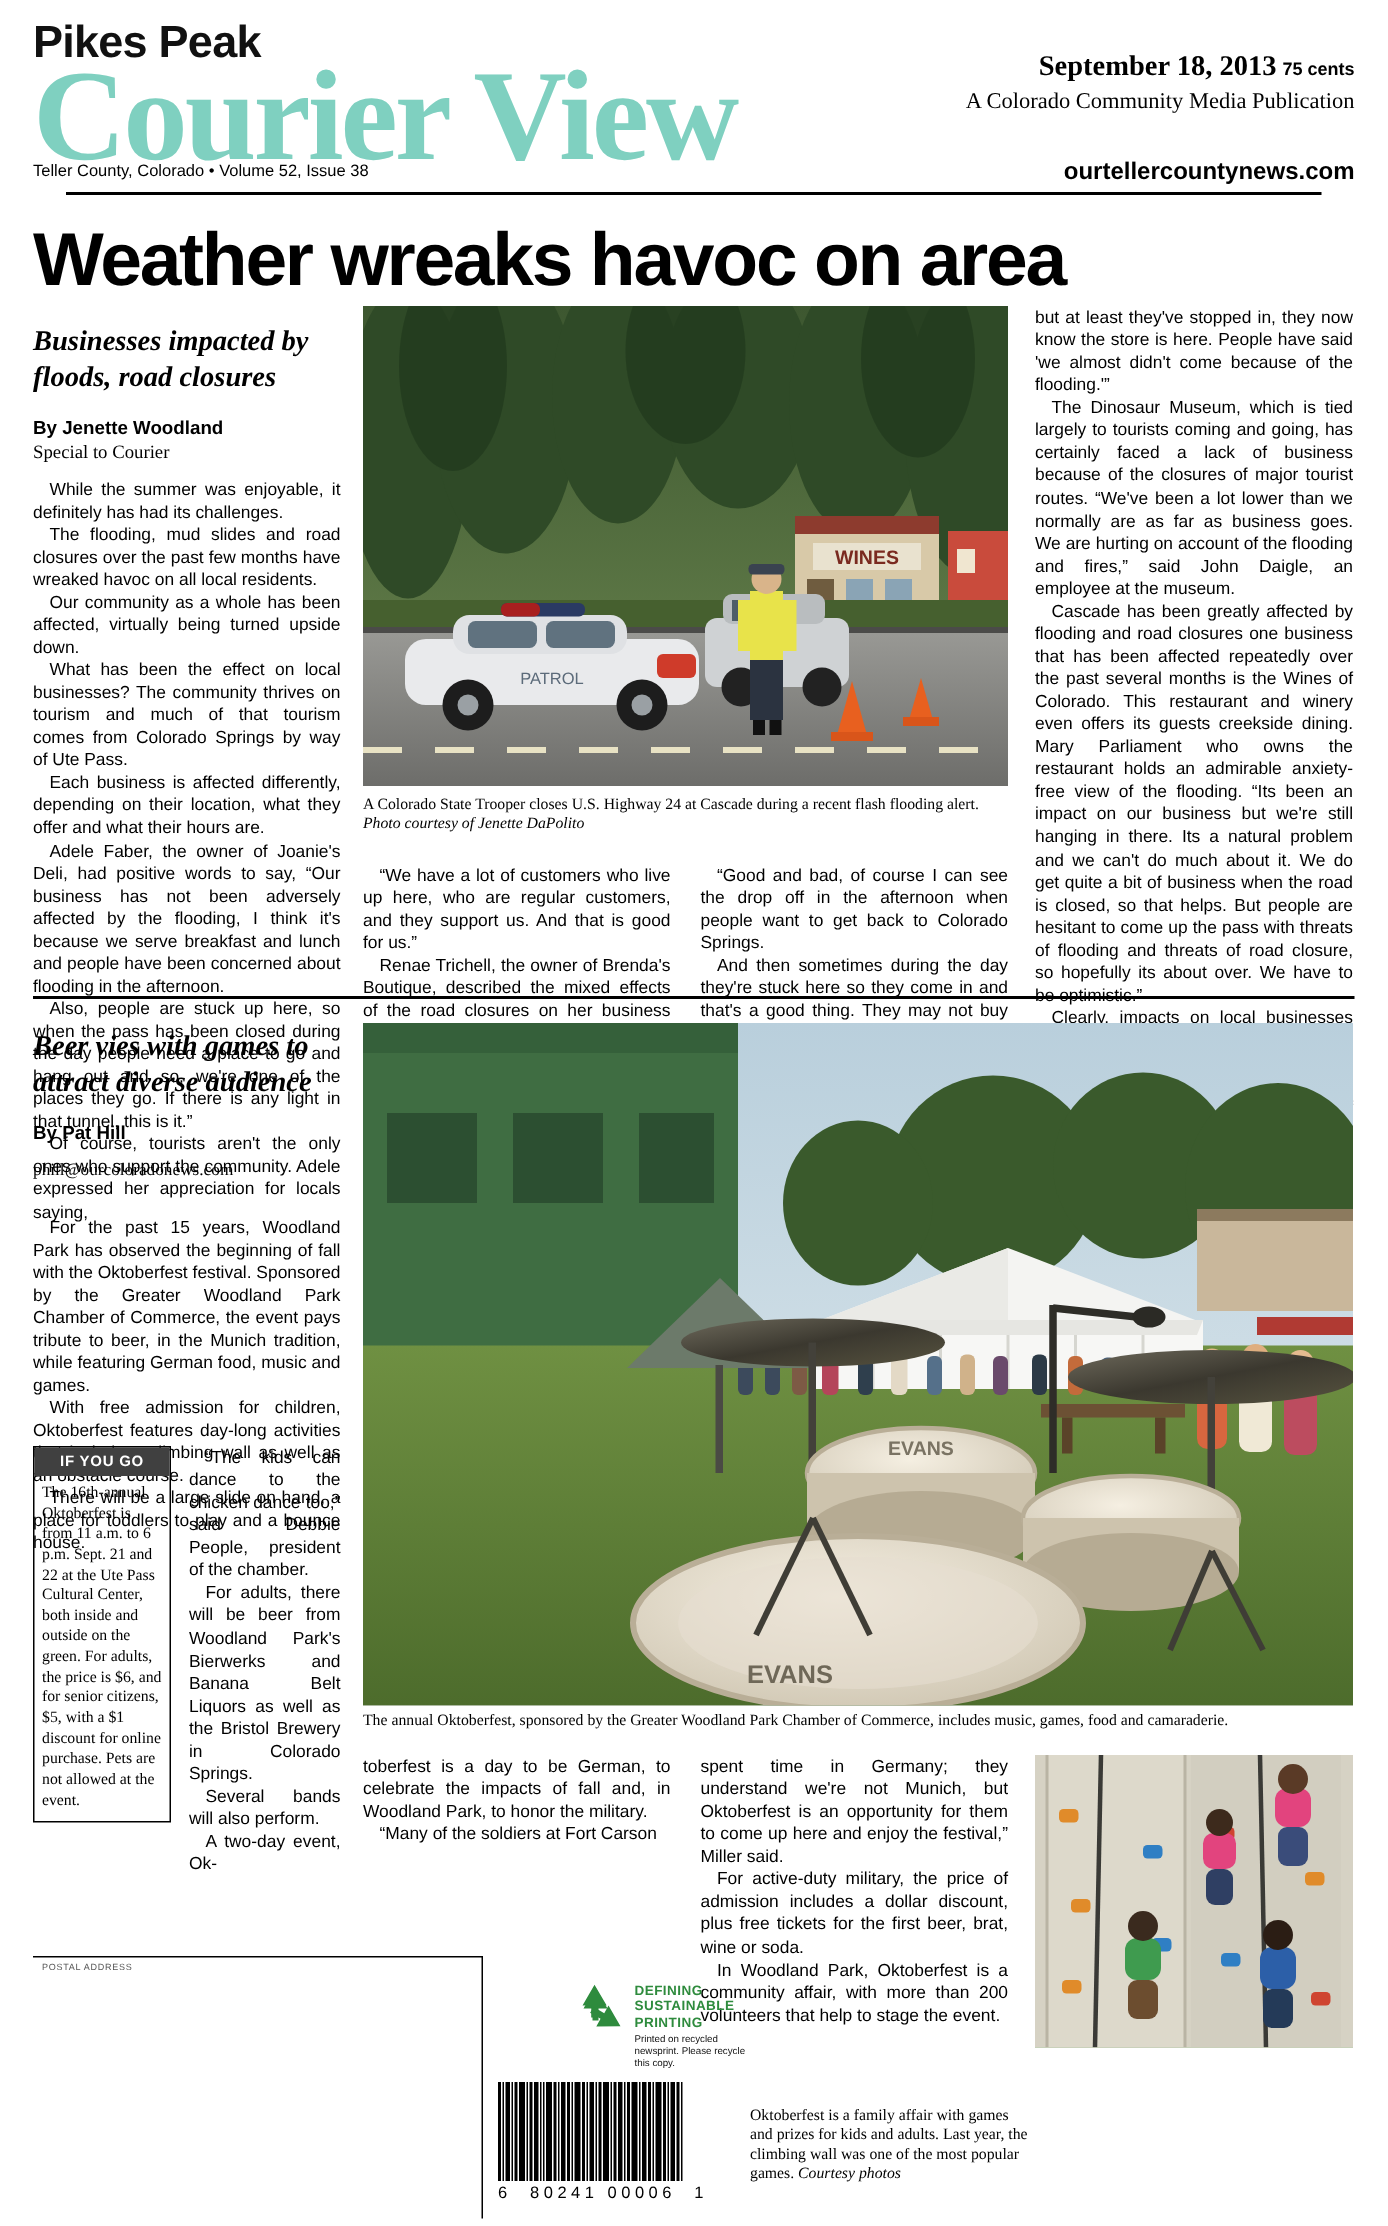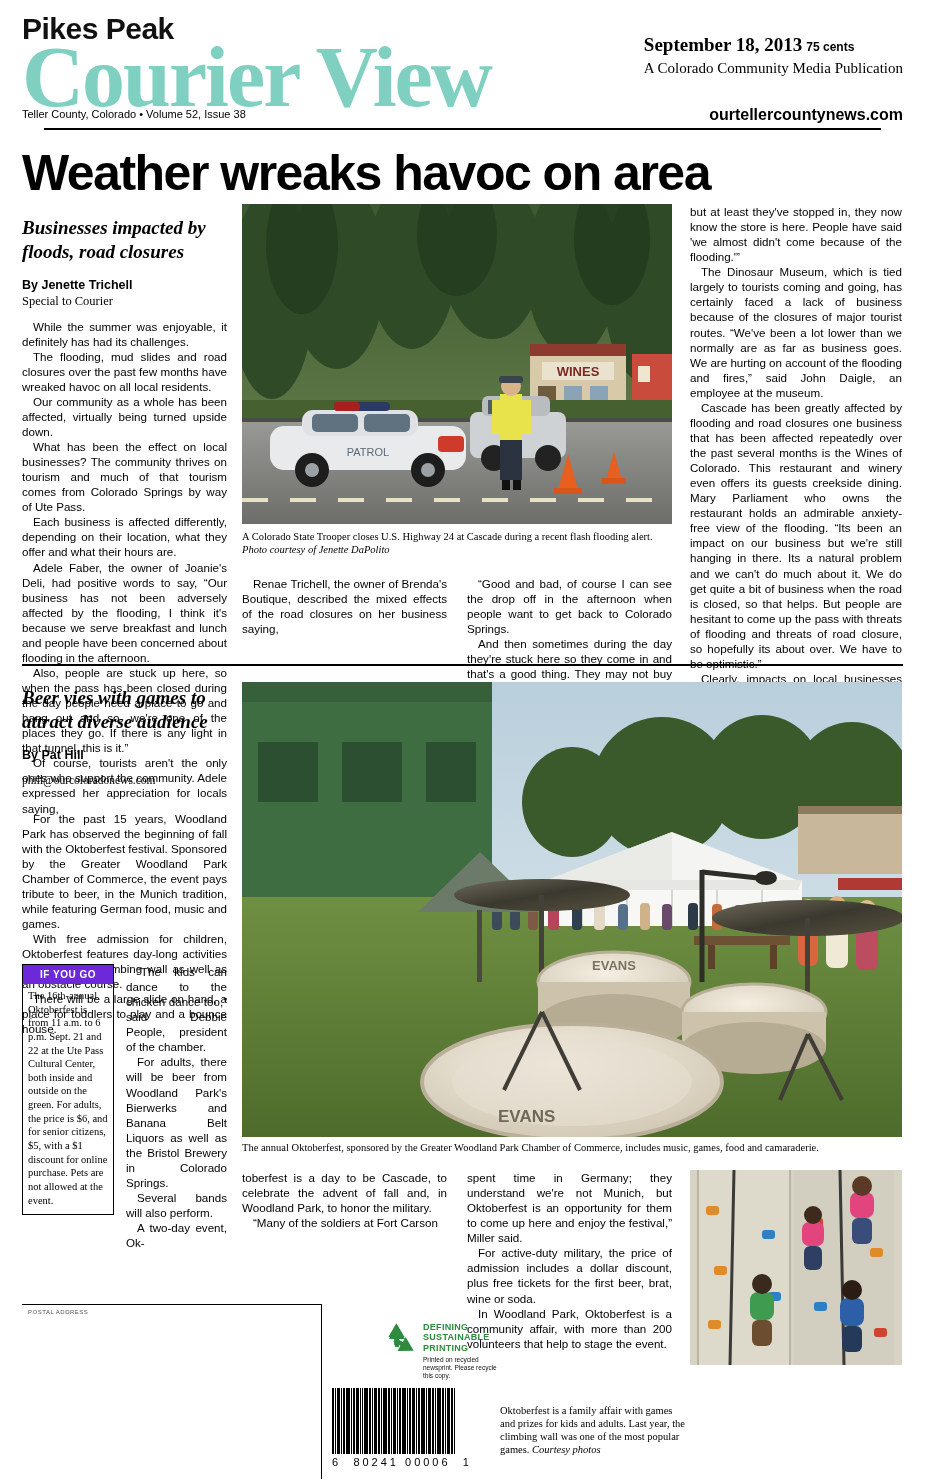--- a/index.html
+++ b/index.html
@@ -29,21 +29,21 @@
   .mast-title {
     font-family: "Liberation Serif", serif;
     font-weight: bold;
     font-size: 86px;
     color: #7fd0c0;
     line-height: 0.88;
     letter-spacing: -2px;
     margin-top: -4px;
   }
   .mast-right {
-    position:absolute; right: 0px; top: 34px; text-align: left;
+    position:absolute; right: 0px; top: 34px; text-align: right;
   }
   .mast-date {
     font-family:"Liberation Serif", serif; font-weight:bold; font-size:19px;
   }
   .mast-price { font-family:"Liberation Sans", sans-serif; font-size:12px; font-weight:bold; }
   .mast-pub { font-family:"Liberation Serif", serif; font-size:15px; margin-top:4px; }
   .mast-url {
     font-family:"Liberation Sans", sans-serif; font-weight:bold; font-size:16px;
     position:absolute; right:0; top:106px;
   }
@@ -123,21 +123,21 @@
   }
   .cap2 {
     position:absolute; left:220px; top:468px; width:660px;
     font-family:"Liberation Serif", serif; font-size:10.5px;
   }
 
   .ifyougo {
     position:absolute; left:0px; top:290px; width:92px; border:1px solid #000;
   }
   .ifyougo .hdr {
-    background:#6d28d9; color:#fff; font-family:"Liberation Sans", sans-serif;
+    background:#404040; color:#fff; font-family:"Liberation Sans", sans-serif;
     font-weight:bold; font-size:10px; text-align:center; padding:4px 12px; letter-spacing:0.5px;
   }
   .ifyougo .txt {
     font-family:"Liberation Serif", serif; font-size:10.5px; line-height:1.3;
     padding:5px 5px 7px 5px;
   }
   .s2-col-b { position:absolute; left:104px; top:290px; width:101px; }
   .s2-col-c { position:absolute; left:220px; top:496px; width:205px; }
   .s2-col-d { position:absolute; left:445px; top:496px; width:205px; }
 
@@ -200,21 +200,21 @@
     <div class="mast-county">Teller County, Colorado • Volume  52, Issue 38</div>
     <div class="rule-thick"></div>
   </div>
 
   <div class="headline">Weather wreaks havoc on area</div>
 
   <div class="story1">
 
     <div class="col-a">
       <div class="deck">Businesses impacted by floods, road closures</div>
-      <div class="byline">By Jenette Trichell</div>
+      <div class="byline">By Jenette Woodland</div>
       <div class="byline-sub">Special to Courier</div>
       <div class="body">
         <p>While the summer was enjoyable, it definitely has had its challenges.</p>
         <p>The flooding, mud slides and road closures over the past few months have wreaked havoc on all local residents.</p>
         <p>Our community as a whole has been affected, virtually being turned upside down.</p>
         <p>What has been the effect on local businesses? The community thrives on tourism and much of that tourism comes from Colorado Springs by way of Ute Pass.</p>
         <p>Each business is affected differently, depending on their location, what they offer and what their hours are.</p>
         <p>Adele Faber, the owner of Joanie's Deli, had positive words to say, “Our business has not been adversely affected by the flooding, I think it's because we serve breakfast and lunch and people have been concerned about flooding in the afternoon.</p>
         <p> Also, people are stuck up here, so when the pass has been closed during the day people need a place to go and hang out and so, we're one of the places they go. If there is any light in that tunnel, this is it.”</p>
         <p>Of course, tourists aren't the only ones who support the community. Adele expressed her appreciation for locals saying,</p>
@@ -308,20 +308,21 @@
             <rect x="360" y="274" width="24" height="6" fill="#d9551a"></rect>
         </g>
       </svg>
     </div>
     <div class="cap1">
       <span>A Colorado State Trooper closes U.S. Highway 24 at Cascade during a recent flash flooding alert.</span>
       <i>Photo courtesy of Jenette DaPolito</i>
     </div>
 
     <div class="col-b body">
+      <p>“We have a lot of customers who live up here, who are regular customers, and they support us. And that is good for us.”</p>
       <p>Renae Trichell, the owner of Brenda's Boutique, described the mixed effects of the road closures on her business saying,</p>
     </div>
     <div class="col-c body">
       <p>“Good and bad, of course I can see the drop off in the afternoon when people want to get back to Colorado Springs.</p>
       <p>And then sometimes during the day they're stuck here so they come in and that's a good thing. They may not buy anything</p>
     </div>
     <div class="col-d body">
       <p class="noindent">but at least they've stopped in, they now know the store is here. People have said 'we almost didn't come because of the flooding.'”</p>
       <p>The Dinosaur Museum, which is tied largely to tourists coming and going, has certainly faced a lack of business because of the closures of major tourist routes. “We've been a lot lower than we normally are as far as business goes. We are hurting on account of the flooding and fires,” said John Daigle, an employee at the museum.</p>
       <p>Cascade has been greatly affected by flooding and road closures one business that has been affected repeatedly over the past several months is the Wines of Colorado. This restaurant and winery even offers its guests creekside dining. Mary Parliament who owns the restaurant holds an admirable anxiety-free view of the flooding. “Its been an impact on our business but we're still hanging in there. Its a natural problem and we can't do much about it. We do get quite a bit of business when the road is closed, so that helps. But people are hesitant to come up the pass with threats of flooding and threats of road closure, so hopefully its about over. We have to be optimistic.”</p>
@@ -503,21 +504,21 @@
             <line x1="460" y1="188" x2="460" y2="300"></line>
             <line x1="460" y1="190" x2="516" y2="196"></line>
           </g>
           <ellipse cx="524" cy="196" rx="11" ry="7" fill="#2b2a25"></ellipse>
         </g>
       </svg>
     </div>
     <div class="cap2">The annual Oktoberfest,  sponsored by the Greater Woodland Park Chamber of Commerce, includes music, games,  food and camaraderie.</div>
 
     <div class="s2-col-c body">
-      <p class="noindent">toberfest is a day to be Cascade, to celebrate the advent of fall and, in Woodland Park, to honor the military.</p>
+      <p class="noindent">toberfest is a day to be German, to celebrate the impacts of fall and, in Woodland Park, to honor the military.</p>
       <p>“Many of the soldiers at Fort Carson</p>
     </div>
     <div class="s2-col-d body">
       <p class="noindent">spent time in Germany; they understand we're not Munich, but Oktoberfest is an opportunity for them to come up here and enjoy the festival,” Miller said.</p>
       <p>For active-duty military, the price of admission includes a dollar discount, plus free tickets for the first beer, brat, wine or soda.</p>
       <p>In Woodland Park, Oktoberfest is a community affair, with more than 200 volunteers that help to stage the event.</p>
     </div>
 
     <div class="photo3">
       <svg viewBox="0 0 212 195" width="212" height="195" preserveAspectRatio="none">

